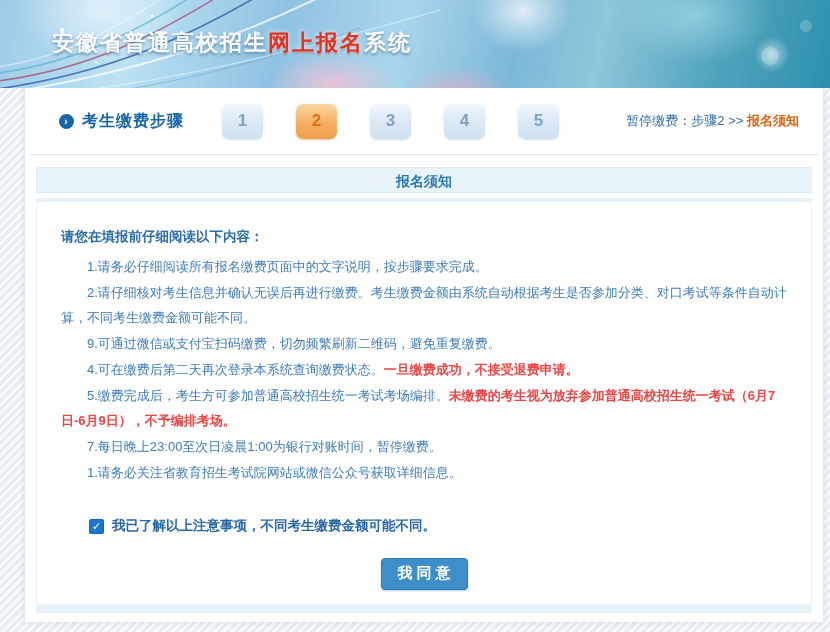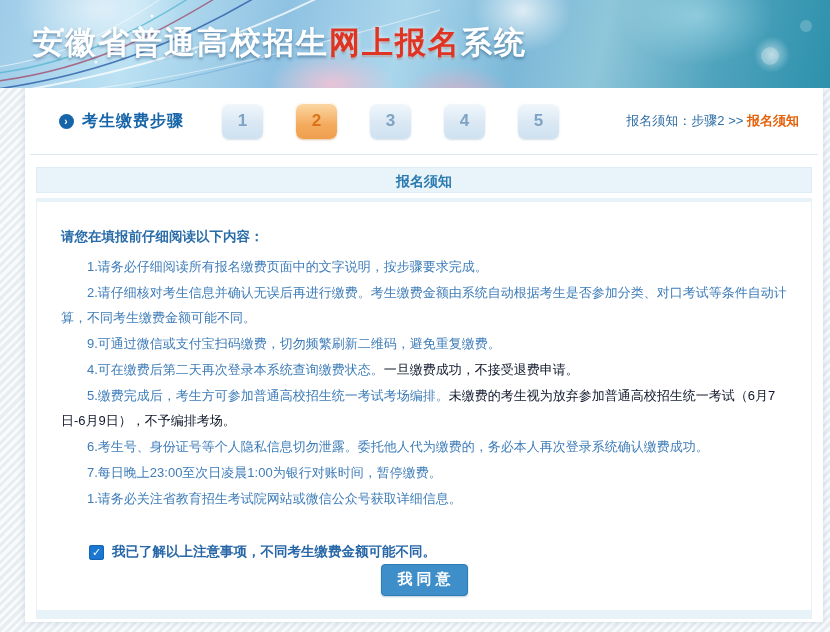--- a/index.html
+++ b/index.html
@@ -15,22 +15,22 @@
       radial-gradient(90px 46px at 40% 96%, rgba(246,193,211,.85), transparent 70%),
       radial-gradient(80px 42px at 55% 108%, rgba(243,168,192,.65), transparent 70%),
       radial-gradient(70px 60px at 63% 12%, rgba(255,255,255,.75), transparent 70%),
       radial-gradient(26px 26px at 93% 62%, rgba(255,255,255,.55), transparent 70%),
       radial-gradient(110px 70px at 84% 18%, rgba(200,240,250,.45), transparent 70%),
       radial-gradient(120px 80px at 12% 10%, rgba(255,255,255,.55), transparent 70%),
       linear-gradient(103deg,#9ecbe8 0%,#bce2f3 16%,#8fc2e2 34%,#aad6ec 48%,#7cb8d8 62%,#8fc6da 72%,#4fa3bd 86%,#2d91ac 100%);
   }
   .banner svg{position:absolute;left:0;top:0;}
   .banner-title{
-    position:absolute;left:32px;top:50%;transform:translateY(-52%);
-    margin:0;font-size:31px;font-weight:bold;letter-spacing:2px;white-space:nowrap;
+    position:absolute;left:52px;top:50%;transform:translateY(-52%);
+    margin:0;font-size:22px;font-weight:bold;letter-spacing:2px;white-space:nowrap;
   }
   .title-white{color:#ffffff;text-shadow:0 2px 3px rgba(35,75,115,.5);}
   .title-red{color:#e03423;text-shadow:0 0 5px rgba(255,255,255,.85),0 2px 2px rgba(110,25,15,.35);}
   
   .wrapper{
     margin-left:25px;width:798px;height:534px;box-sizing:border-box;
     background:#ffffff;box-shadow:0 0 6px rgba(140,165,190,.35);
   }
   
   .steps-row{display:flex;align-items:center;height:66px;padding:0 24px 0 34px;}
@@ -58,27 +58,27 @@
     box-sizing:border-box;text-align:center;color:#2a7ab0;font-size:14px;font-weight:bold;
   }
   
   .panel{
     margin:5px 11px 0;box-sizing:border-box;
     border:1px solid #e6f0f8;border-top:4px solid #e8f2f9;border-bottom:9px solid #e8f2f9;
     padding:26px 24px 6px;background:#fff;
   }
   .intro{margin:0 0 8px;font-size:13.5px;font-weight:bold;color:#2a6ca8;font-family:Liberation Serif, serif;}
   .notice-item{margin:1px 0;font-size:13px;line-height:25px;color:#3e7cb8;text-indent:26px;}
-  .notice-item .red{color:#0f172a;}
+  .notice-item .red{color:#ef4444;font-weight:bold;}
   .agree-row{margin:32px 0 0 28px;display:flex;align-items:center;gap:8px;
     color:#2767a8;font-weight:bold;font-size:13.5px;cursor:pointer;}
   .checkbox{width:15px;height:15px;border-radius:3px;background:#1a78d2;color:#fff;flex:none;
     font-size:11px;font-weight:bold;display:flex;align-items:center;justify-content:center;
     box-shadow:inset 0 0 0 1px #1465b5;}
-  .btn-row{text-align:center;margin:3px 0 8px;}
+  .btn-row{text-align:center;margin:23px 0 8px;}
   .agree-btn{
     background:#3e8ec9;border:1px solid #2f7cb4;border-radius:4px;color:#ffffff;cursor:pointer;
     font-family:inherit;font-size:15px;font-weight:bold;letter-spacing:4px;padding:5px 12px 6px 16px;
     box-shadow:0 1px 2px rgba(60,110,160,.35);
   }
 </style>
 </head>
 <body>
 
 <div class="banner">
@@ -109,39 +109,38 @@
       <span>考生缴费步骤</span>
     </div>
     <div class="steps-boxes">
         <div class="step-box">1</div>
         <div class="step-box active">2</div>
         <div class="step-box">3</div>
         <div class="step-box">4</div>
         <div class="step-box">5</div>
       </div>
     <div class="location">
-      <span>报名须知：步骤2</span>
+      <span>暂停缴费：步骤2</span>
       <span>&gt;&gt;</span>
       <span class="current">报名须知</span>
     </div>
   </div>
 
   <hr class="separator">
 
   <div class="notice-bar">报名须知</div>
 
   <div class="panel">
     <p class="intro">请您在填报前仔细阅读以下内容：</p>
     <div>
         <p class="notice-item"><span>1.请务必仔细阅读所有报名缴费页面中的文字说明，按步骤要求完成。</span></p>
         <p class="notice-item"><span>2.请仔细核对考生信息并确认无误后再进行缴费。考生缴费金额由系统自动根据考生是否参加分类、对口考试等条件自动计算，不同考生缴费金额可能不同。</span></p>
         <p class="notice-item"><span>9.可通过微信或支付宝扫码缴费，切勿频繁刷新二维码，避免重复缴费。</span></p>
         <p class="notice-item"><span>4.可在缴费后第二天再次登录本系统查询缴费状态。</span><span class="red">一旦缴费成功，不接受退费申请。</span></p>
         <p class="notice-item"><span>5.缴费完成后，考生方可参加普通高校招生统一考试考场编排。</span><span class="red">未缴费的考生视为放弃参加普通高校招生统一考试（6月7日-6月9日），不予编排考场。</span></p>
-        <p class="notice-item"><span>6.考生号、身份证号等个人隐私信息切勿泄露。委托他人代为缴费的，务必本人再次登录系统确认缴费成功。</span></p>
         <p class="notice-item"><span>7.每日晚上23:00至次日凌晨1:00为银行对账时间，暂停缴费。</span></p>
         <p class="notice-item"><span>1.请务必关注省教育招生考试院网站或微信公众号获取详细信息。</span></p>
       </div>
 
     <div class="agree-row">
       <span class="checkbox">✓</span>
       <span>我已了解以上注意事项，不同考生缴费金额可能不同。</span>
     </div>
 
     <div class="btn-row">

